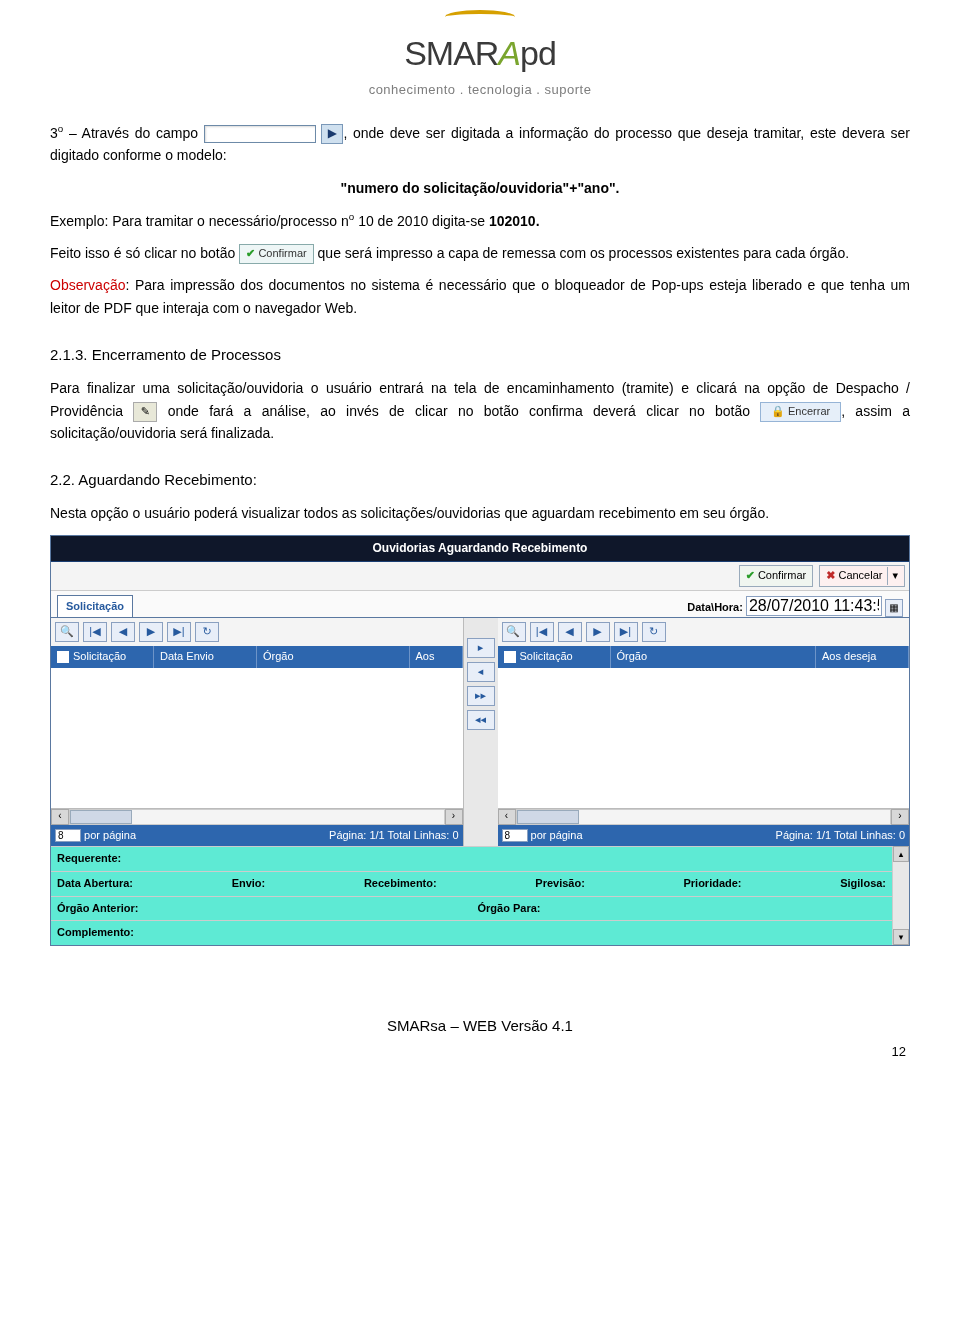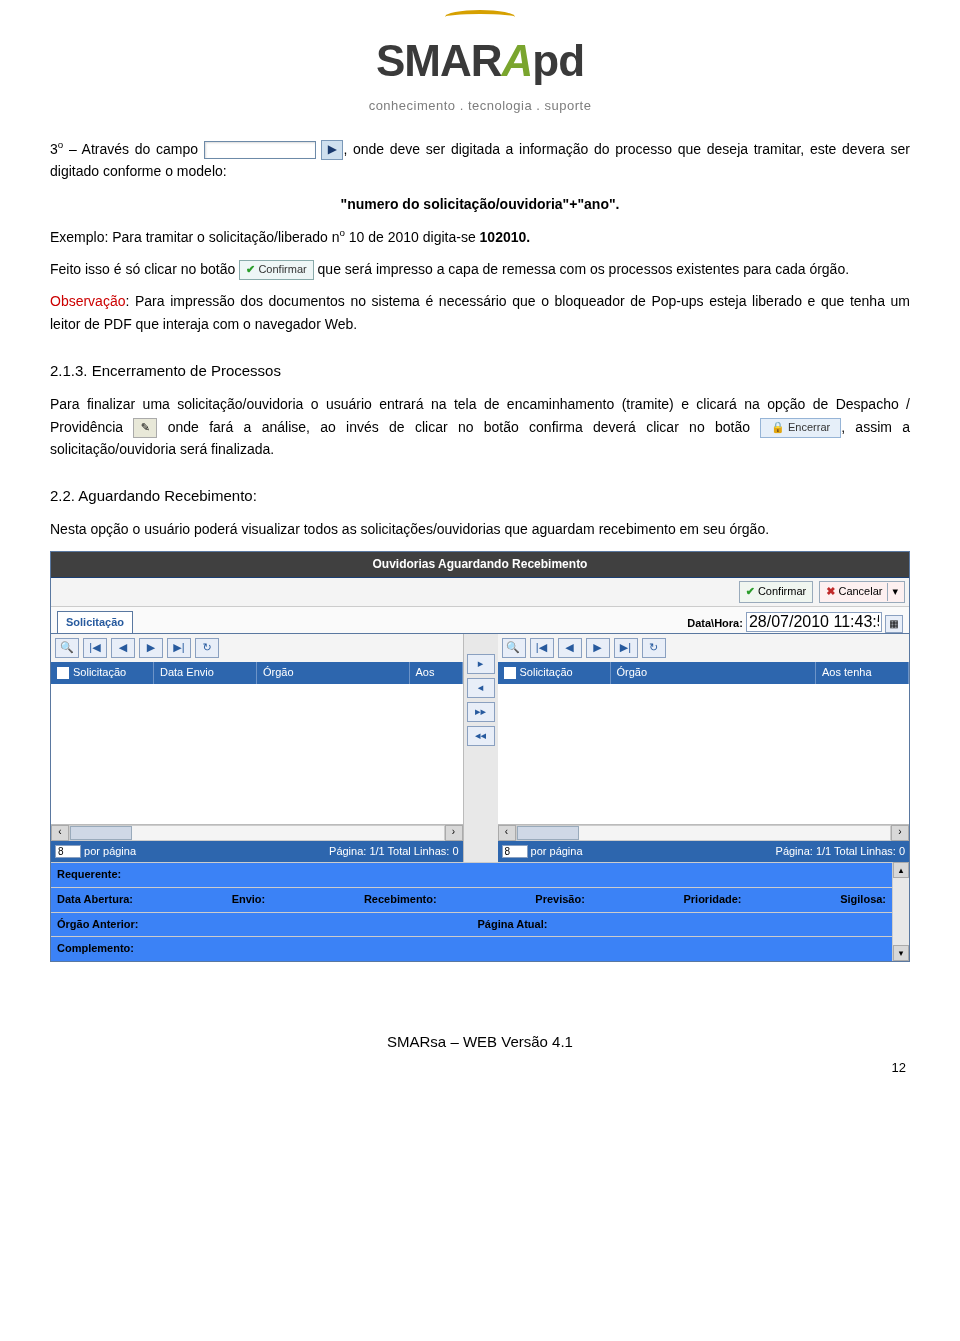--- a/index.html
+++ b/index.html
@@ -10,22 +10,22 @@
     padding: 0 50px 30px 50px;
     width: 860px;
     line-height: 1.6;
   }
   .logo-wrap {
     text-align: center;
     margin: 10px 0 20px 0;
   }
   .logo-main {
     font-family: Arial, sans-serif;
-    font-size: 44px;
-    font-weight: bold;
+    font-size: 34px;
+    font-weight: normal;
     color: #3a3a3a;
     letter-spacing: -1px;
   }
   .logo-main .a { color:#7aa52e; font-style: italic; }
   .logo-accent {
     width: 70px; height:10px; margin:0 auto 2px auto;
     border-top: 4px solid #d6a000;
     border-radius: 60% 60% 0 0;
   }
   .logo-sub { font-size:13px; color:#7d7d7d; letter-spacing:0.5px; }
@@ -62,21 +62,21 @@
   .obs { color:#cc0000; }
   h3.sec { font-size:15px; font-weight:normal; margin:24px 0 8px 0; }
 
   
   .shot {
     border:1px solid #5a78a0; background:#e8e8e8;
     font-family: Tahoma, Verdana, sans-serif; font-size:11px;
     margin-top:6px;
   }
   .shot .titlebar{
-    background:#404040; color:#fff; font-weight:bold;
+    background:#0f172a; color:#fff; font-weight:bold;
     padding:3px 6px; font-size:12px; text-align:center;
     border-bottom:1px solid #1a3e72;
   }
   .shot .toolbar-top{
     display:flex; justify-content:flex-end; gap:6px; padding:3px 4px;
     background:#f4f4f4; border-bottom:1px solid #ccc;
   }
   .shot .tbtn{
     display:inline-flex; align-items:center; gap:3px;
     padding:1px 6px; border:1px solid #9ab; background:#f0f6f0;
@@ -150,21 +150,21 @@
     background:#cfd8e6; border:1px solid #9ab;
   }
   .shot .pager{
     display:flex; background:#2d66ae; color:#fff; padding:2px 4px;
     justify-content:space-between; align-items:center;
   }
   .shot .pager input{
     width:20px; font-size:10px; border:1px solid #8aa0c0; padding:0 2px;
   }
   .shot .formrow{
-    display:flex; background:#3b82f6; border-top:1px solid #ccc;
+    display:flex; background:#5eead4; border-top:1px solid #ccc;
   }
   .shot .formrow .f{
     padding:3px 6px; font-weight:bold; font-size:11px; white-space:nowrap;
   }
   .shot .formrow .sp{ flex:1; }
   .shot .scrollcol{
     width:16px; background:#e8e8e8; border-left:1px solid #ccc;
     display:flex; flex-direction:column; justify-content:space-between;
   }
   .shot .scrollcol .a{ width:14px; height:14px; border:1px solid #aaa; background:#d8d8d8; font-size:9px; text-align:center;}
@@ -183,21 +183,21 @@
 
 <p>
   <span>3</span><sup>o</sup><span> – Através do campo </span>
   <span class="inline-input"></span>
   <span class="mini-btn">▶</span><span>, onde deve ser digitada a informação do processo que deseja tramitar, este devera ser digitado conforme o modelo:</span>
 </p>
 
 <p class="bold centered">"numero do solicitação/ouvidoria"+"ano".</p>
 
 <p>
-  <span>Exemplo: Para tramitar o solicitação/liberado n</span><sup>o</sup><span> 10 de 2010 digita-se </span><span class="bold">102010.</span>
+  <span>Exemplo: Para tramitar o necessário/processo n</span><sup>o</sup><span> 10 de 2010 digita-se </span><span class="bold">102010.</span>
 </p>
 
 <p>
   <span>Feito isso é só clicar no botão </span>
   <span class="confirm-btn"><span class="chk">✔</span> <span>Confirmar</span></span>
   <span> que será impresso a capa de remessa com os processos existentes para cada órgão.</span>
 </p>
 
 <p>
   <span class="obs">Observação</span><span>: Para impressão dos documentos no sistema é necessário que o bloqueador de Pop-ups esteja liberado e que tenha um leitor de PDF que interaja com o navegador Web.</span>
@@ -285,21 +285,21 @@
         <span class="nbtn">▶</span>
         <span class="nbtn">▶|</span>
         <span class="nbtn">↻</span>
       </div>
       <div class="hdr">
         <div class="col" style="flex:0 0 100px">
             <span class="ck"></span>
             <span>Solicitação</span>
           </div>
         <div class="col" style="flex:1">Órgão</div>
-        <div class="col" style="flex:0 0 80px">Aos tenha</div>
+        <div class="col" style="flex:0 0 80px">Aos deseja</div>
       </div>
       <div class="grid"></div>
       <div class="hscroll">
         <span class="arrow">‹</span>
         <div class="track">
             <div class="thumb"></div>
           </div>
         <span class="arrow">›</span>
       </div>
       <div class="pager">
@@ -322,21 +322,21 @@
         <div class="f">Recebimento:</div>
           <div class="sp"></div>
         <div class="f">Previsão:</div>
           <div class="sp"></div>
         <div class="f">Prioridade:</div>
           <div class="sp"></div>
         <div class="f">Sigilosa:</div>
       </div>
       <div class="formrow">
         <div class="f" style="flex:1">Órgão Anterior:</div>
-        <div class="f" style="flex:1">Página Atual:</div>
+        <div class="f" style="flex:1">Órgão Para:</div>
       </div>
       <div class="formrow">
         <div class="f">Complemento:</div>
           <div class="sp"></div>
       </div>
     </div>
     <div class="scrollcol">
       <div class="a">▴</div>
       <div class="a">▾</div>
     </div>

